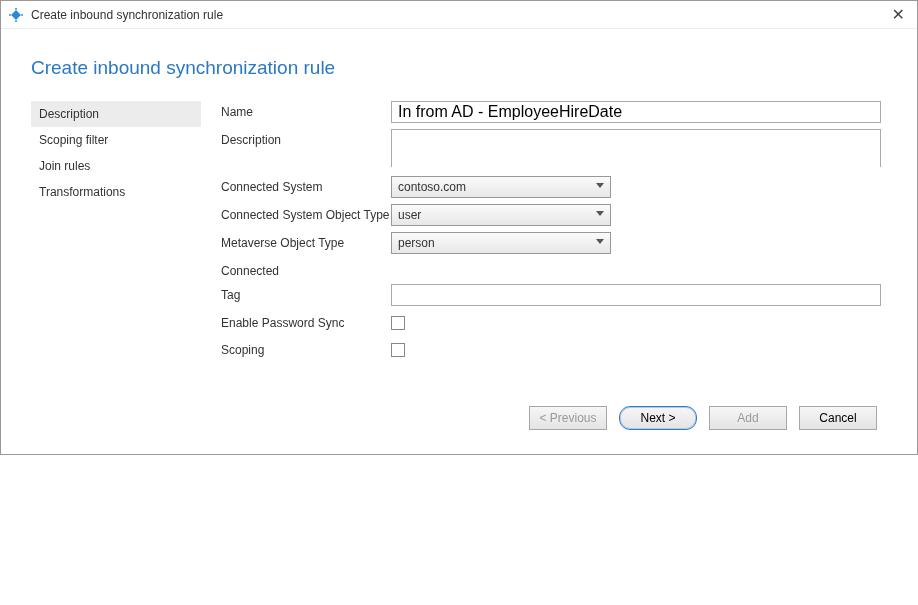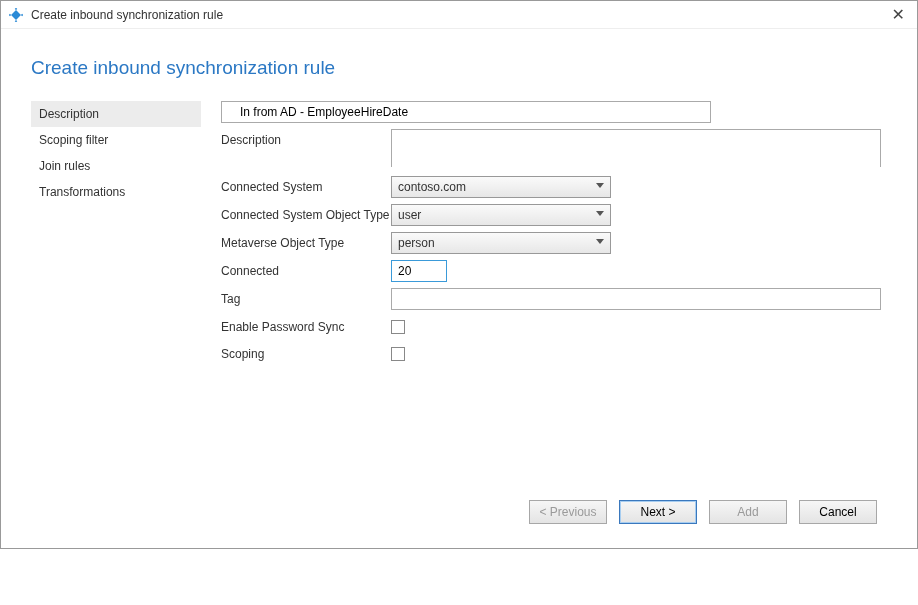--- a/index.html
+++ b/index.html
@@ -1,44 +1,44 @@
 <!DOCTYPE html>
 <html><head>
 <meta charset="utf-8">
 <style>
   * { box-sizing: border-box; }
   html, body { margin:0; padding:0; font-family: "Segoe UI", Tahoma, sans-serif; font-size:12px; color:#333; background:#fff;}
-  .window { width:918px; height:549px; border:1px solid #999; position:relative; display:flex; flex-direction:column;}
+  .window { width:918px; height:455px; border:1px solid #999; position:relative; display:flex; flex-direction:column;}
   .titlebar { height:28px; display:flex; align-items:center; padding:0 8px; border-bottom:1px solid #eee;}
   .titlebar .icon svg { width:14px; height:14px; display:block;}
   .titlebar .title { margin-left:8px; font-size:12px; color:#333;}
   .titlebar .spacer {flex:1;}
   .titlebar .close { font-size:16px; font-family:Arial,sans-serif; cursor:pointer; padding:0 4px; color:#444;}
   .body { flex:1; padding:22px 30px 10px 30px; display:flex; flex-direction:column; overflow:hidden;}
   .heading { font-size:19px; color:#2b78c4; font-weight:400; margin:6px 0 22px 0;}
   .main { flex:1; display:flex; gap:20px;}
   .sidebar { width:170px; flex-shrink:0;}
   .sidebar .item { padding:6px 8px; cursor:pointer; color:#333;}
   .sidebar .item.selected { background:#ececec;}
   .form { flex:1;}
   .row { display:flex; align-items:flex-start; margin-bottom:6px;}
   .row .label { width:170px; padding-top:4px; color:#333;}
   .row .field { flex:1;}
-  input.text { width:490px; max-width:100%; height:22px; border:1px solid #aaa; padding:2px 18px; font-family:inherit; font-size:12px;}
+  input.text { width:490px; max-width:100%; height:22px; border:1px solid #aaa; padding:2px 6px; font-family:inherit; font-size:16px;}
   input.number { width:56px; height:22px; border:1px solid #3a9ad9; padding:2px 6px; font-family:inherit; font-size:12px;}
   textarea.desc { width:490px; max-width:100%; height:38px; border:1px solid #aaa; border-bottom:0; padding:4px 6px; resize:none; font-family:inherit; font-size:12px;}
   .select { position:relative; display:inline-flex; align-items:center; height:22px; border:1px solid #999; background:linear-gradient(#fafafa,#e7e7e7); padding:0 22px 0 6px; cursor:pointer;}
   .select.w220 { width:220px;}
   .select.w100 { width:100px;}
   .select .chev { position:absolute; right:6px; top:6px; width:0;height:0;border-left:4px solid transparent;border-right:4px solid transparent;border-top:5px solid #555;}
   .checkbox { width:14px; height:14px; border:1px solid #888; background:#fff; display:inline-block; margin-top:4px; cursor:pointer;}
   .footer { padding:4px 10px 14px 0; display:flex; justify-content:flex-end; gap:12px;}
   .btn { width:78px; height:24px; border:1px solid #a7a7a7; background:linear-gradient(#f6f6f6,#e4e4e4); font-family:inherit; font-size:12px; cursor:pointer;}
   .btn.disabled { color:#9a9a9a; cursor:default;}
-  .btn.default { border-color:#3a78bd; box-shadow:0 0 0 1px #a7cdf0 inset;}
+  .btn.default { border-color:#3a78bd; box-shadow:0 0 0 1px #a7cdf0 inset;border-radius:11px;}
 </style>
 </head>
 <body>
 
 <div class="window">
   <div class="titlebar">
     <span class="icon">
       <svg viewBox="0 0 16 16">
           <g fill="#2b8ad6">
             <rect x="7" y="0" width="2" height="2" transform="rotate(45 8 1)"></rect>
@@ -59,20 +59,21 @@
     <div class="main">
       <div class="sidebar">
         <div class="item selected"><span>Description</span></div>
         <div class="item"><span>Scoping filter</span></div>
         <div class="item"><span>Join rules</span></div>
         <div class="item"><span>Transformations</span></div>
       </div>
 
       <div class="form">
         <div class="row">
+          <div class="label">Name</div>
           <div class="field"><input class="text" type="text" value="In from AD - EmployeeHireDate" style=""></div>
         </div>
         <div class="row">
           <div class="label">Description</div>
           <div class="field"><textarea class="desc" style=""></textarea></div>
         </div>
         <div class="row">
           <div class="label">Connected System</div>
           <div class="field">
             <div class="select w220">
@@ -94,21 +95,20 @@
           <div class="label">Metaverse Object Type</div>
           <div class="field">
             <div class="select w220">
               <span>person</span>
               <span class="chev"></span>
             </div>
           </div>
         </div>
         <div class="row">
           <div class="label">Connected</div>
-          <div class="field"><input class="number" type="text" value="20" style=""></div>
         </div>
         <div class="row">
           <div class="label">Tag</div>
           <div class="field"><input class="text" type="text" value="" style=""></div>
         </div>
         <div class="row">
           <div class="label">Enable Password Sync</div>
           <div class="field"><span class="checkbox"></span></div>
         </div>
         <div class="row">

